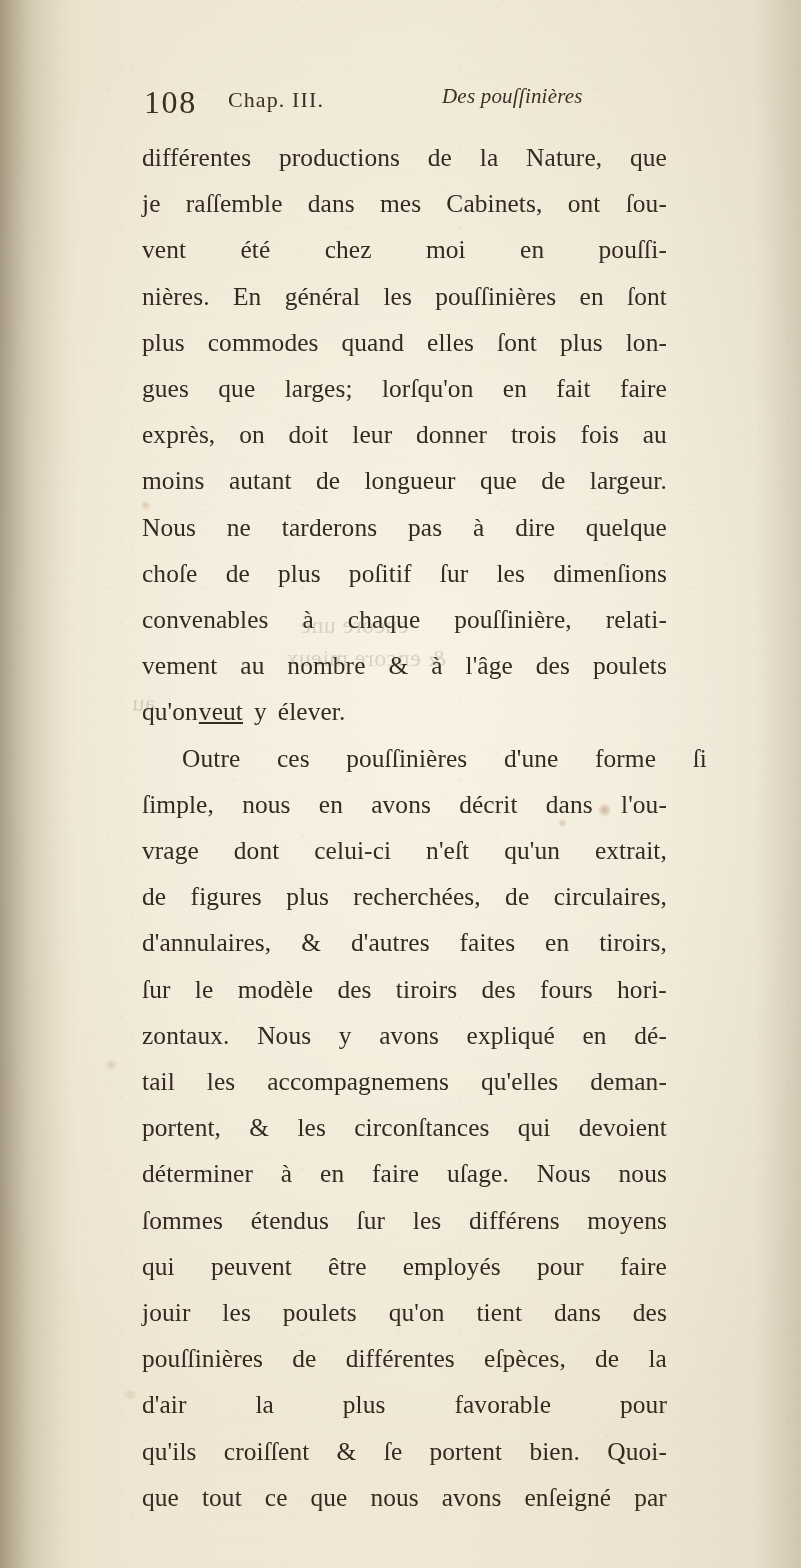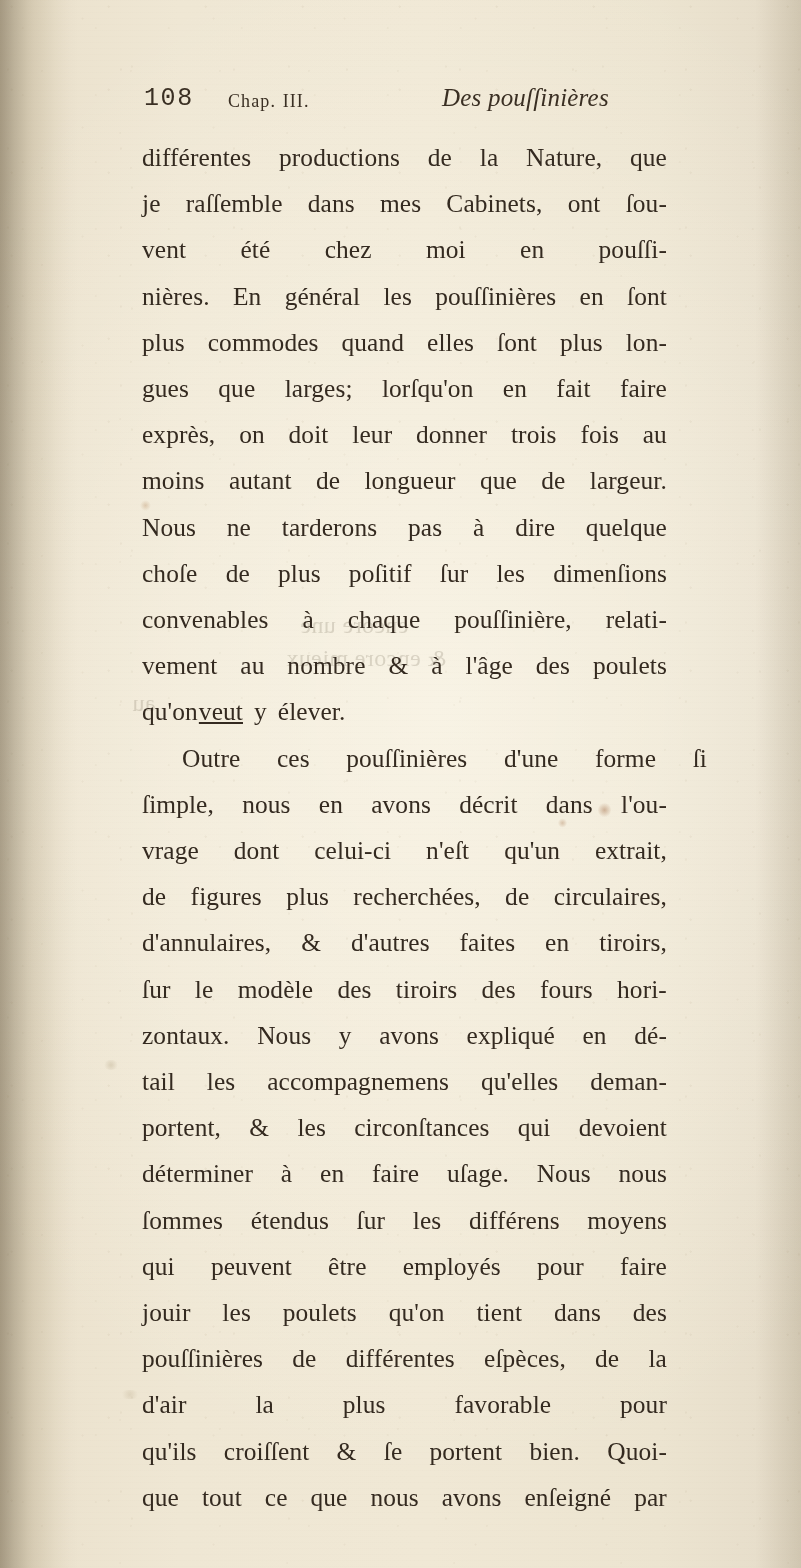--- a/index.html
+++ b/index.html
@@ -62,29 +62,29 @@
     letter-spacing:.1px;
     text-rendering:optimizeLegibility;
   }
 
   
   #runhead{
     position:relative;height:46px;margin-bottom:4px;
     color:#3a2f23;
   }
   #runhead .folio{
-    position:absolute;left:2px;top:0;font-size:25px;letter-spacing:1.6px;
-    font-family:Liberation Mono, monospace;
+    position:absolute;left:2px;top:0;font-size:32px;letter-spacing:1.6px;
+    font-family:Liberation Serif, serif;
   }
   #runhead .chap{
     position:absolute;left:86px;top:1px;font-size:25px;letter-spacing:.4px;
   }
-  #runhead .chap .sc{font-size:18px;letter-spacing:1.1px;}
+  #runhead .chap .sc{font-size:22px;letter-spacing:1.1px;}
   #runhead .chaptitle{
-    position:absolute;left:300px;top:0px;font-style:italic;font-size:25px;
+    position:absolute;left:300px;top:0px;font-style:italic;font-size:21px;
     letter-spacing:.2px;
   }
 
   
   .j{
     display:flex;justify-content:space-between;width:525px;white-space:nowrap;
   }
   .j > span{display:inline-block;}
   .indent{padding-left:40px;}
 

